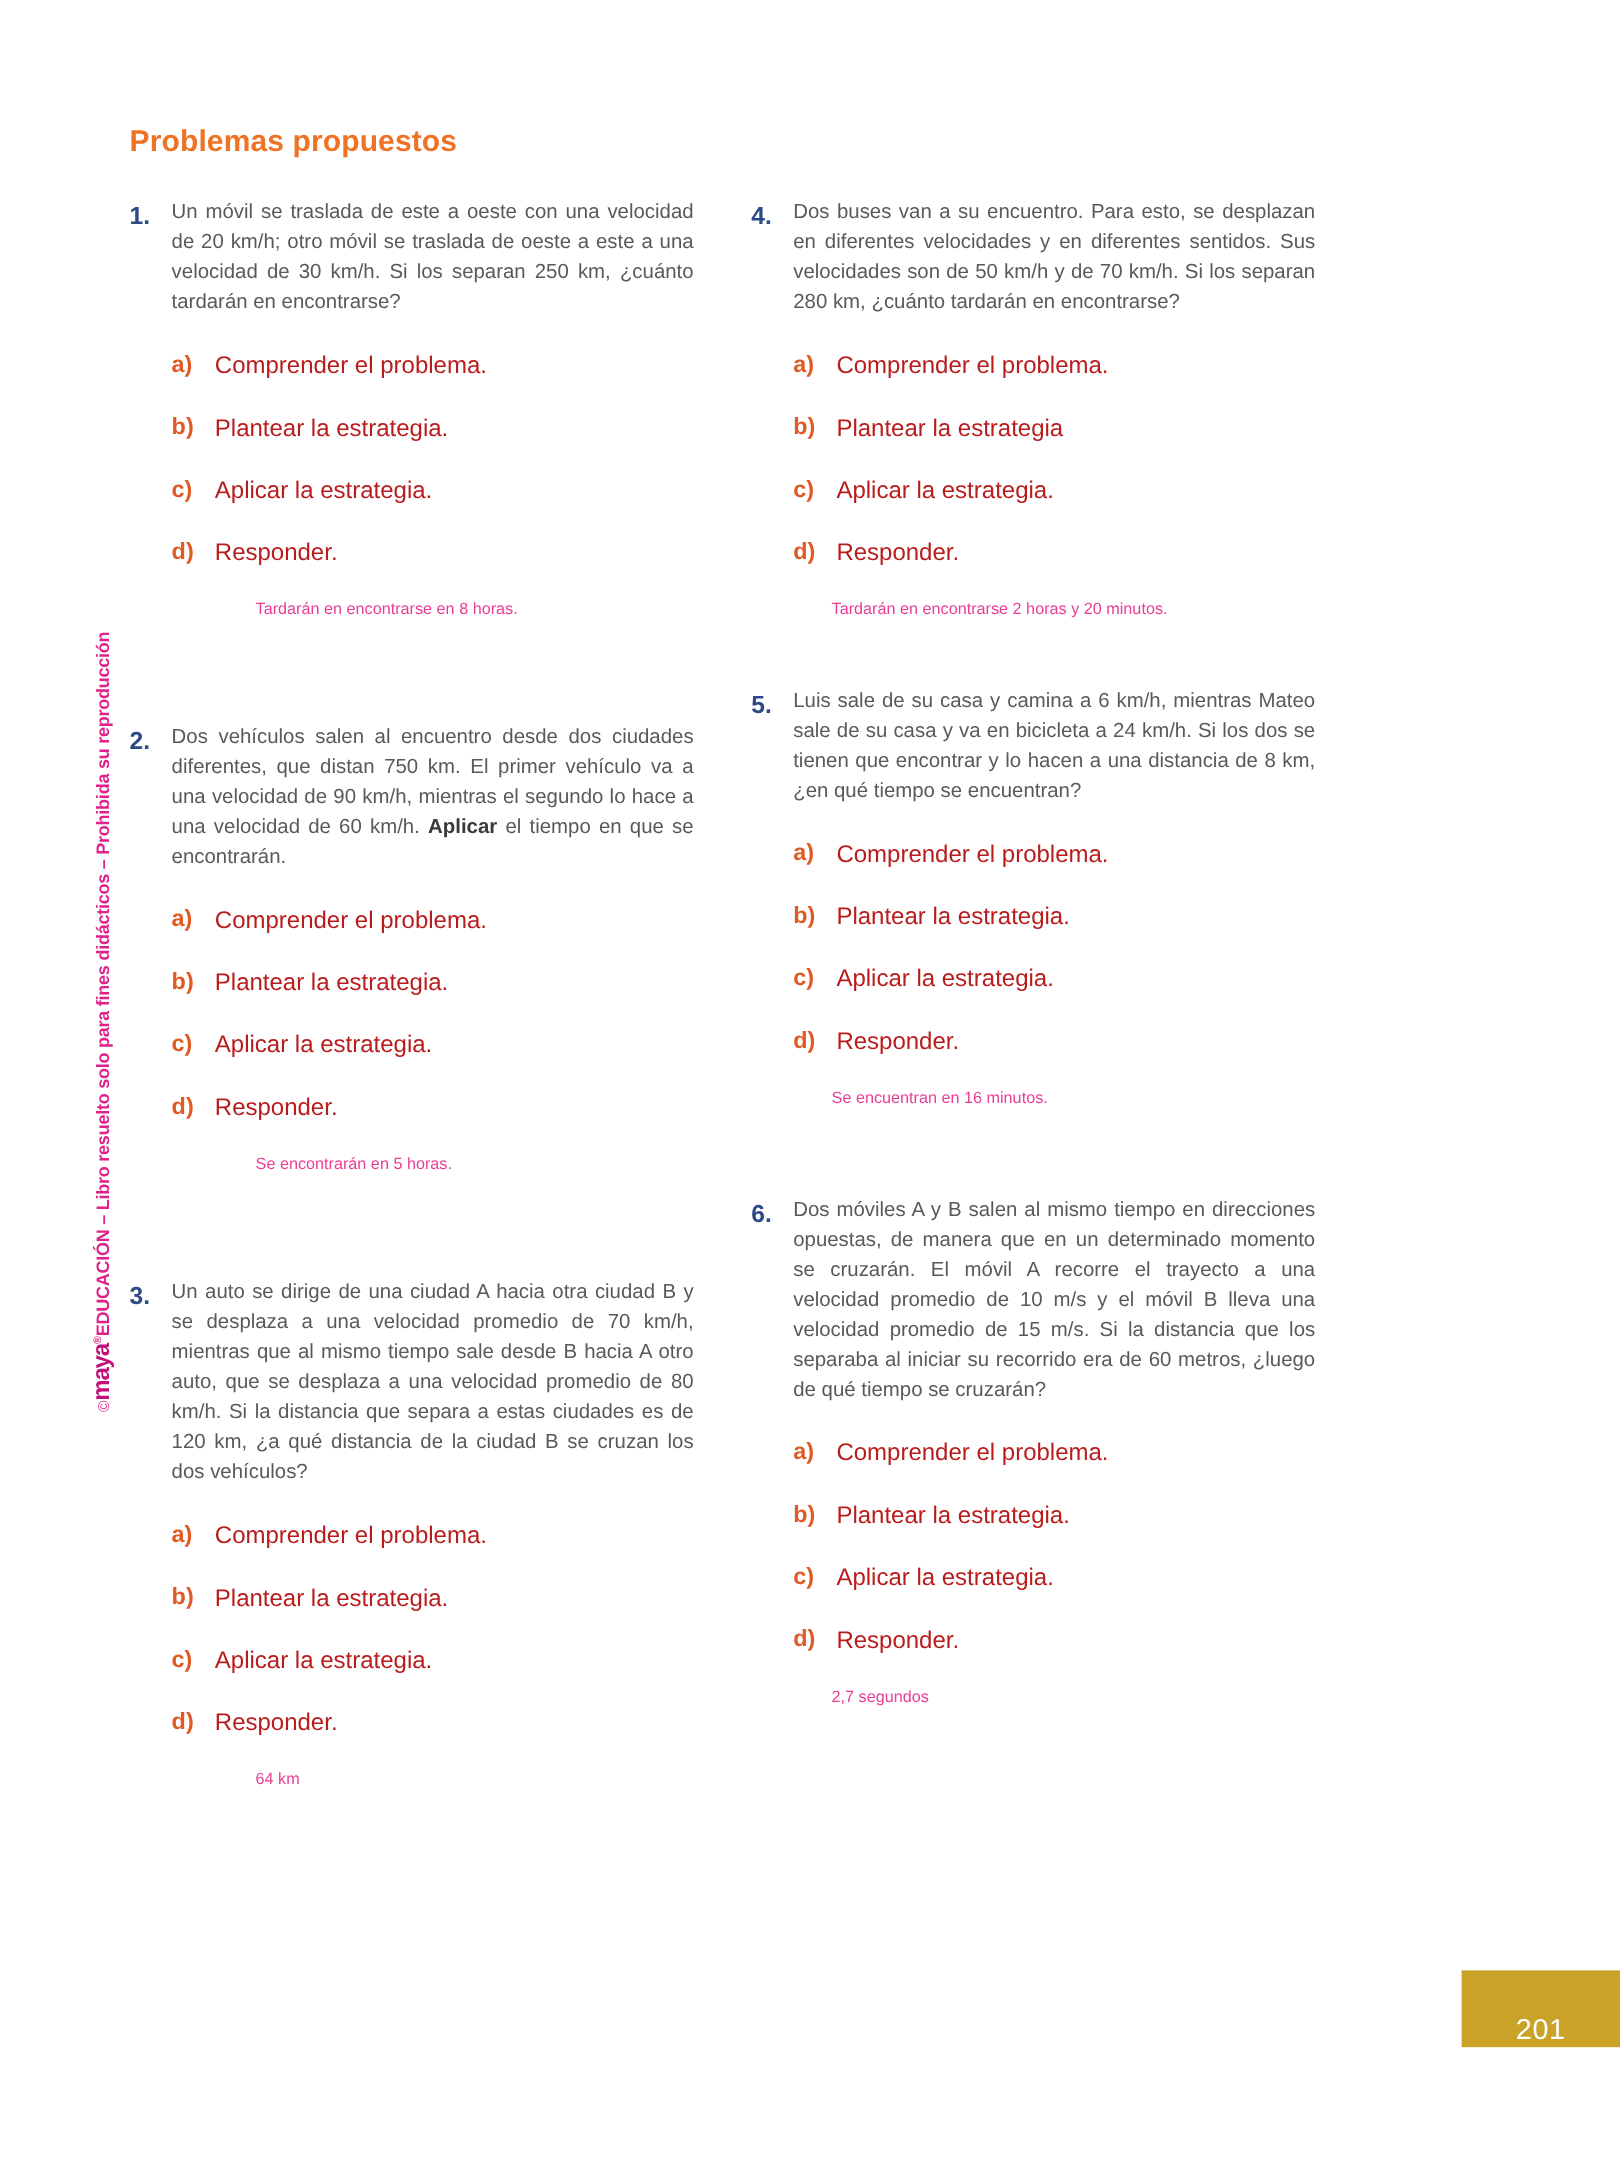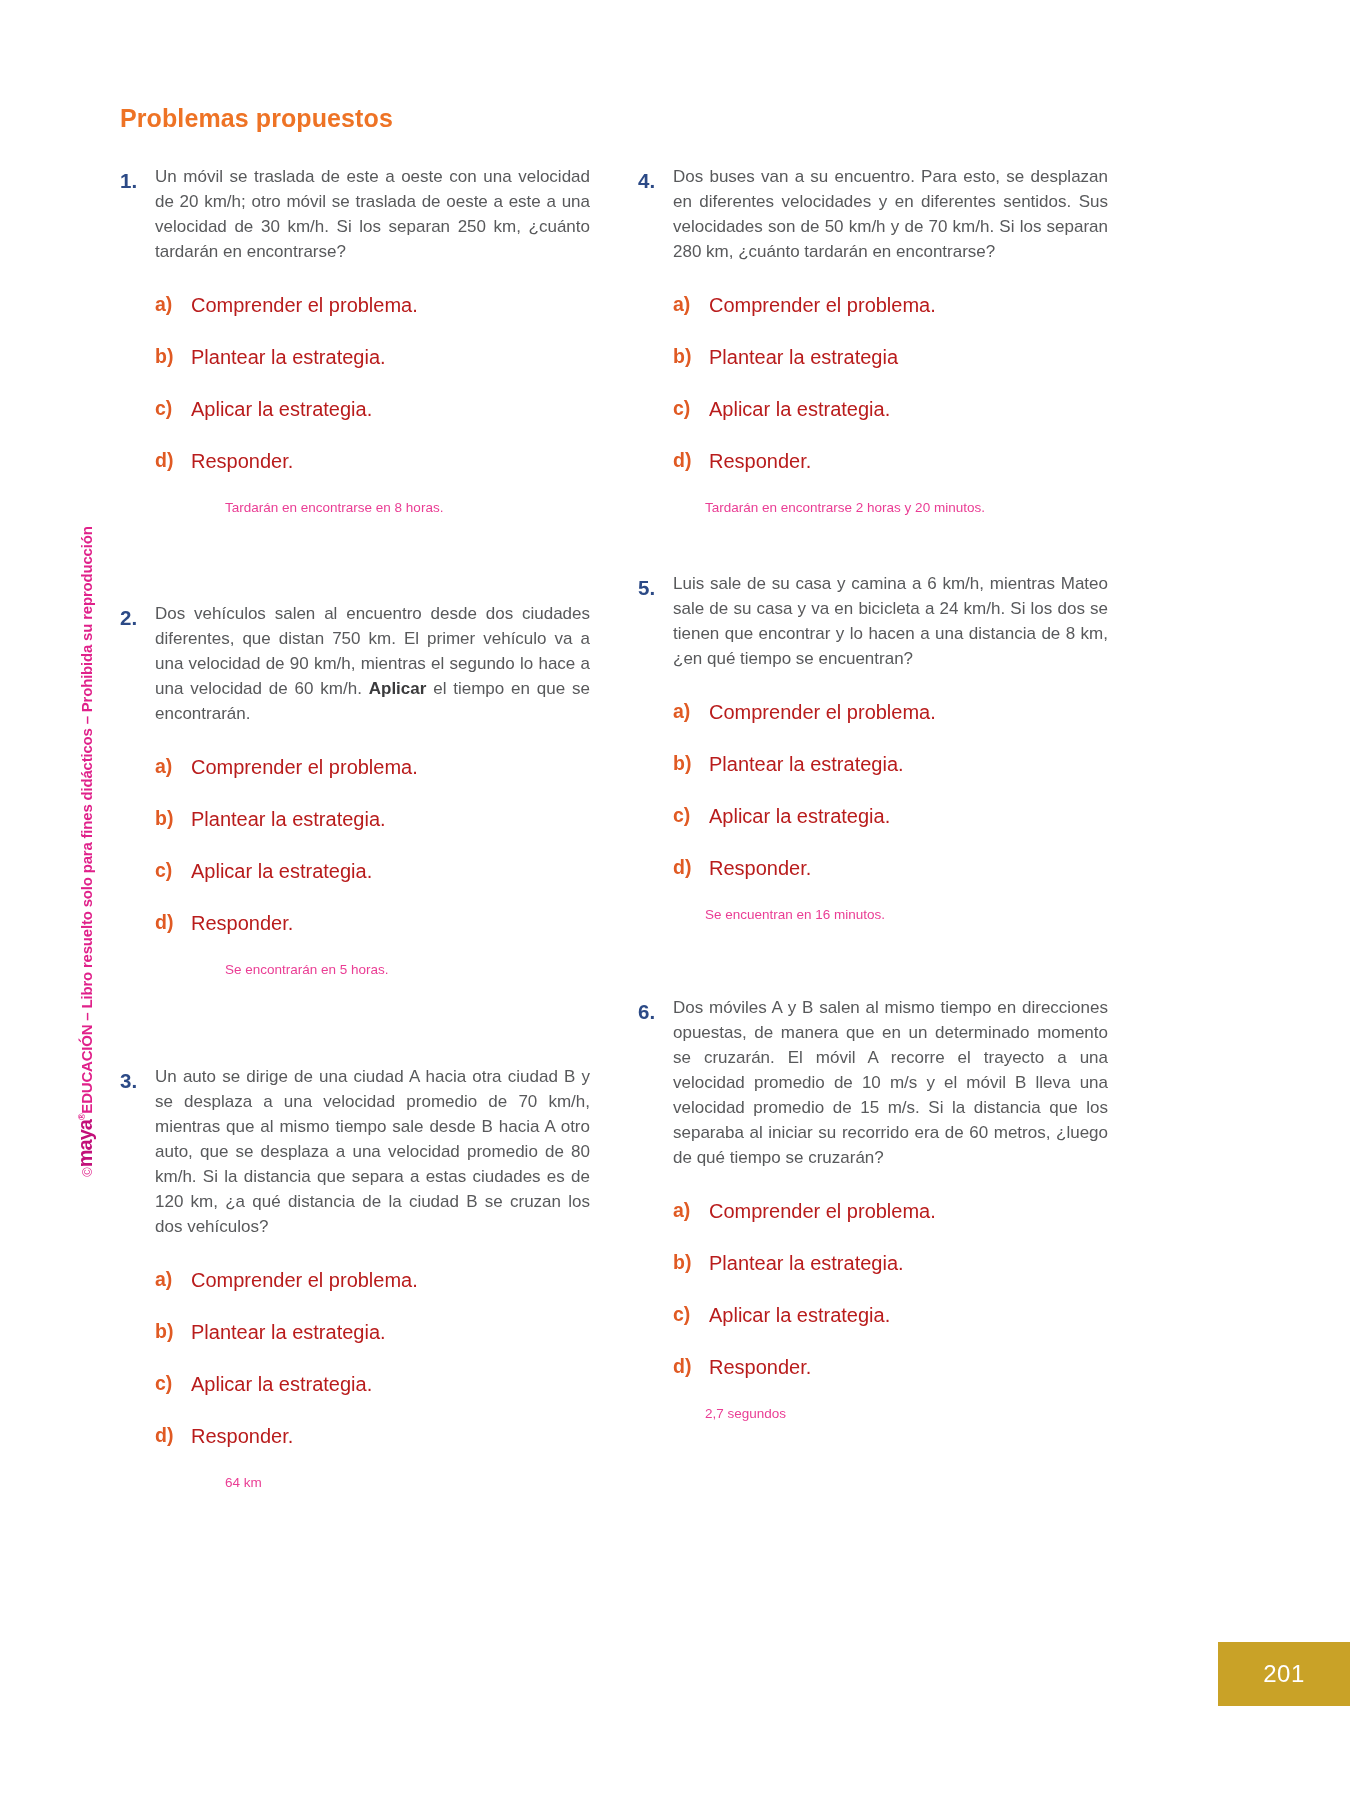--- a/index.html
+++ b/index.html
@@ -58,21 +58,21 @@
   }
   .side-rail-inner .rail-rest {
     font-weight: 600;
     font-size: 15px;
     color: #e0218a;
   }
 
   
   .content {
     position: absolute;
-    left: 120px;
+    left: 108px;
     top: 104px;
     width: 1120px;
   }
 
   .section-title {
     font-size: 25px;
     font-weight: 700;
     color: #ee7325;
     margin: 0 0 32px 0;
     letter-spacing: 0.1px;
@@ -157,21 +157,21 @@
 
   
   .page-tab {
     position: absolute;
     right: 0;
     bottom: 94px;
     width: 132px;
     height: 64px;
     background: #c9a227;
     display: flex;
-    align-items: center;
+    align-items: flex-end;
     justify-content: center;
   }
   .page-tab span {
     color: #ffffff;
     font-size: 24px;
     font-weight: 400;
     letter-spacing: 0.5px;
   }
 
   .spacer-block-1 { height: 86px; }

